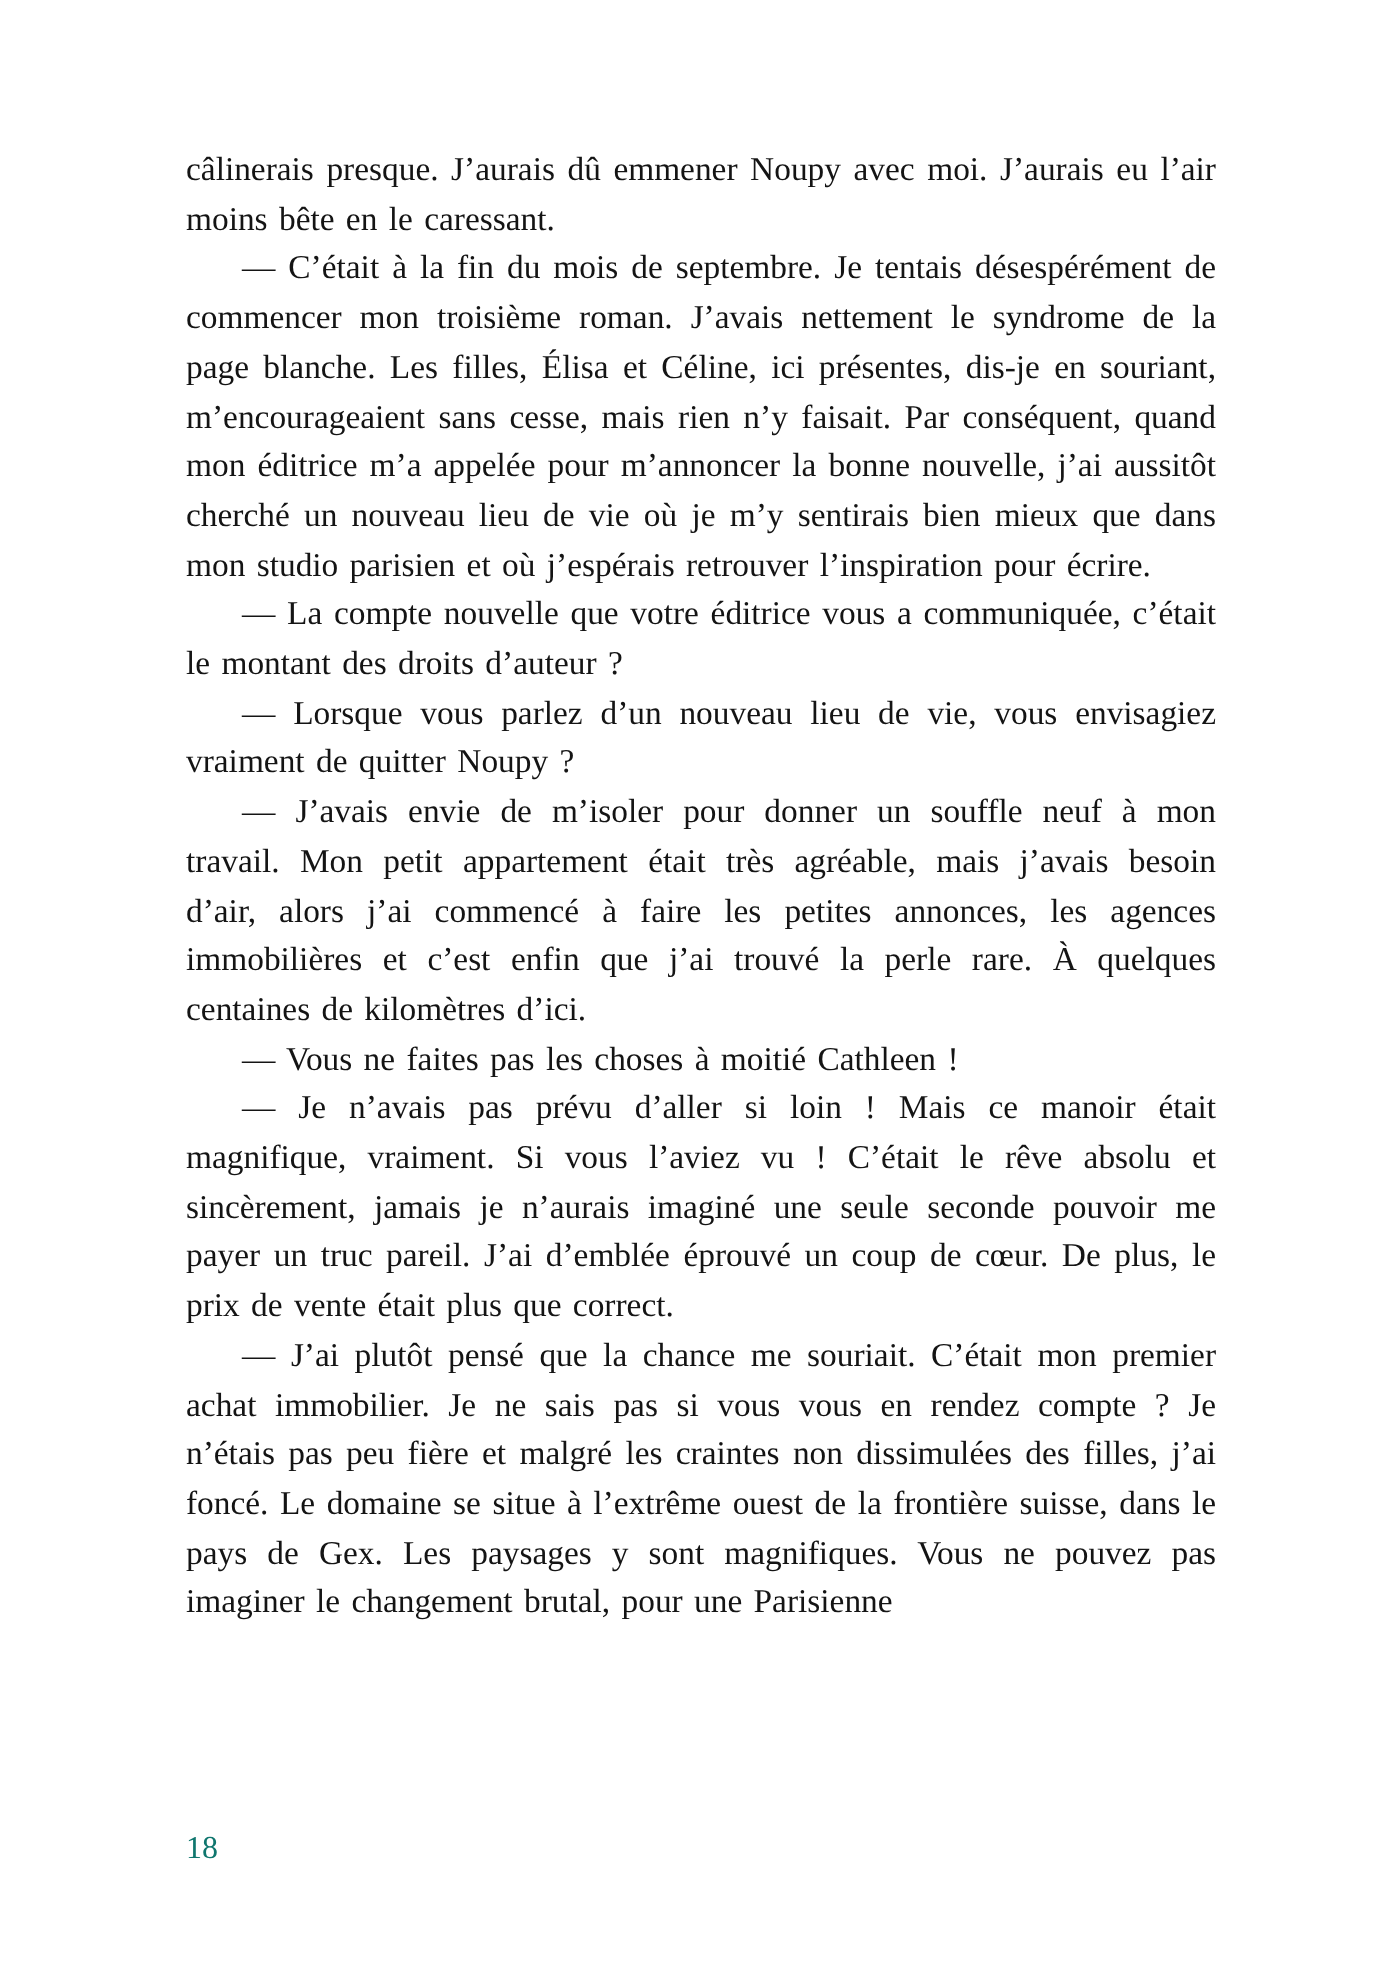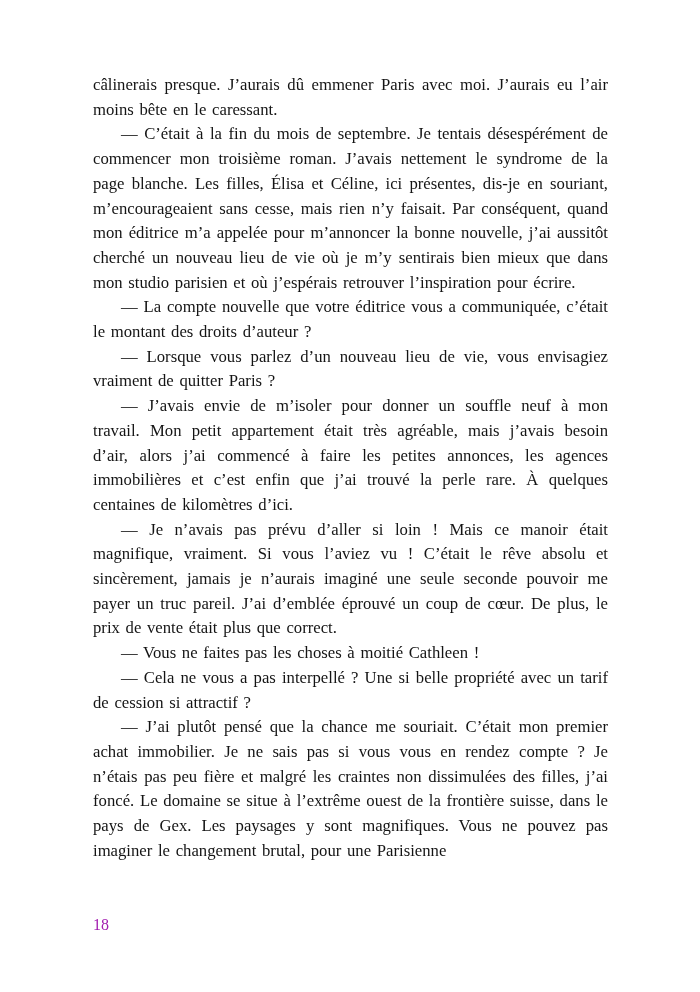--- a/index.html
+++ b/index.html
@@ -28,32 +28,31 @@
     word-spacing: 1.5px;
   }
   .text-block p.opening {
     text-indent: 0;
   }
   .page-number {
     position: absolute;
     left: 93px;
     top: 916px;
     font-size: 16px;
-    color: #a21caf;
+    color: #0f766e;
   }
 </style>
 </head>
 <body>
 
 <div class="book-page">
   <div class="text-block">
-    <p class="opening">câlinerais presque. J’aurais dû emmener Paris avec moi. J’aurais eu l’air moins bête en le caressant.</p>
+    <p class="opening">câlinerais presque. J’aurais dû emmener Noupy avec moi. J’aurais eu l’air moins bête en le caressant.</p>
     <p>— C’était à la fin du mois de septembre. Je tentais désespérément de commencer mon troisième roman. J’avais nettement le syndrome de la page blanche. Les filles, Élisa et Céline, ici présentes, dis-je en souriant, m’encourageaient sans cesse, mais rien n’y faisait. Par conséquent, quand mon éditrice m’a appelée pour m’annoncer la bonne nouvelle, j’ai aussitôt cherché un nouveau lieu de vie où je m’y sentirais bien mieux que dans mon studio parisien et où j’espérais retrouver l’inspiration pour écrire.</p>
     <p>— La compte nouvelle que votre éditrice vous a communiquée, c’était le montant des droits d’auteur ?</p>
-    <p>— Lorsque vous parlez d’un nouveau lieu de vie, vous envisagiez vraiment de quitter Paris ?</p>
+    <p>— Lorsque vous parlez d’un nouveau lieu de vie, vous envisagiez vraiment de quitter Noupy ?</p>
     <p>— J’avais envie de m’isoler pour donner un souffle neuf à mon travail. Mon petit appartement était très agréable, mais j’avais besoin d’air, alors j’ai commencé à faire les petites annonces, les agences immobilières et c’est enfin que j’ai trouvé la perle rare. À quelques centaines de kilomètres d’ici.</p>
+    <p>— Vous ne faites pas les choses à moitié Cathleen !</p>
     <p>— Je n’avais pas prévu d’aller si loin ! Mais ce manoir était magnifique, vraiment. Si vous l’aviez vu ! C’était le rêve absolu et sincèrement, jamais je n’aurais imaginé une seule seconde pouvoir me payer un truc pareil. J’ai d’emblée éprouvé un coup de cœur. De plus, le prix de vente était plus que correct.</p>
-    <p>— Vous ne faites pas les choses à moitié Cathleen !</p>
-    <p>— Cela ne vous a pas interpellé ? Une si belle propriété avec un tarif de cession si attractif ?</p>
     <p>— J’ai plutôt pensé que la chance me souriait. C’était mon premier achat immobilier. Je ne sais pas si vous vous en rendez compte ? Je n’étais pas peu fière et malgré les craintes non dissimulées des filles, j’ai foncé. Le domaine se situe à l’extrême ouest de la frontière suisse, dans le pays de Gex. Les paysages y sont magnifiques. Vous ne pouvez pas imaginer le changement brutal, pour une Parisienne</p>
   </div>
   <div class="page-number">18</div>
 </div>
 
 </body></html>

